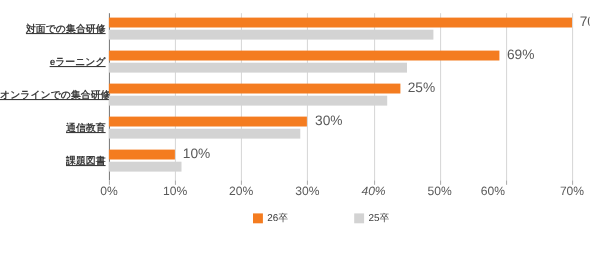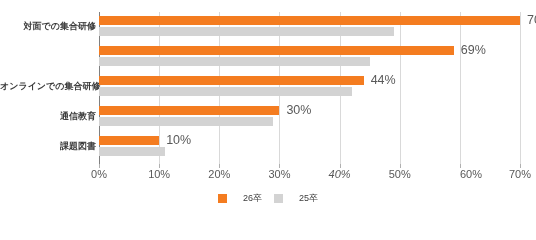--- a/index.html
+++ b/index.html
@@ -85,20 +85,21 @@
   .cat-label {
     position: absolute;
     right: 0;
     width: 96px;
     text-align: right;
     font-size: 9px;
     color: #3c3c3c;
     white-space: nowrap;
     line-height: 12px;
     font-weight: bold;
+    text-decoration: underline;
   }
   #cat-labels {
     position: absolute;
     left: 0;
     top: 12px;
     width: 96px;
     height: 150px;
   }
 
   
@@ -132,40 +133,42 @@
     top: 192px;
     width: 536px;
     display: flex;
     justify-content: center;
     align-items: center;
     gap: 12px;
   }
   .legend-item {
     display: flex;
     align-items: center;
-    gap: 16px;
+    gap: 4px;
+    margin-left: 48px;
   }
   .legend-swatch {
     width: 9px;
     height: 9px;
     display: inline-block;
   }
   .legend-label {
     font-size: 9px;
     color: #3c3c3c;
     white-space: nowrap;
   }
 </style>
 </head>
 <body>
 
 <div id="chart-root">
 
   <div id="cat-labels">
       <div class="cat-label" style="top: 8px;">対面での集合研修</div>
+      <div class="cat-label" style="top: 38px;">eラーニング</div>
       <div class="cat-label" style="top: 68px;">オンラインでの集合研修</div>
       <div class="cat-label" style="top: 98px;">通信教育</div>
       <div class="cat-label" style="top: 128px;">課題図書</div>
     </div>
 
   <div id="axis-line"></div>
 
   <div id="plot-area">
       <div class="gridline" style="left: 60.1429px;"></div>
       <div class="gridline" style="left: 120.286px;"></div>
@@ -179,21 +182,21 @@
         <div class="bar-value" style="left: 428px;">70%</div>
         <div class="bar bar-secondary" style="width: 294.7px; background: rgb(211, 211, 211);"></div>
       </div>
       <div class="cat-row" style="top: 30px;">
         <div class="bar bar-primary" style="width: 354.843px; background: rgb(244, 124, 32);"></div>
         <div class="bar-value" style="left: 361.843px;">69%</div>
         <div class="bar bar-secondary" style="width: 270.643px; background: rgb(211, 211, 211);"></div>
       </div>
       <div class="cat-row" style="top: 60px;">
         <div class="bar bar-primary" style="width: 264.629px; background: rgb(244, 124, 32);"></div>
-        <div class="bar-value" style="left: 271.629px;">44%</div>
+        <div class="bar-value" style="left: 271.629px;">25%</div>
         <div class="bar bar-secondary" style="width: 252.6px; background: rgb(211, 211, 211);"></div>
       </div>
       <div class="cat-row" style="top: 90px;">
         <div class="bar bar-primary" style="width: 180.429px; background: rgb(244, 124, 32);"></div>
         <div class="bar-value" style="left: 187.429px;">30%</div>
         <div class="bar bar-secondary" style="width: 174.414px; background: rgb(211, 211, 211);"></div>
       </div>
       <div class="cat-row" style="top: 120px;">
         <div class="bar bar-primary" style="width: 60.1429px; background: rgb(244, 124, 32);"></div>
         <div class="bar-value" style="left: 67.1429px;">10%</div>
@@ -203,21 +206,21 @@
 
   <div id="x-tick-marks"></div>
 
   <div id="x-tick-labels">
       <div class="x-tick" style="left: 0px;">0%</div>
       <div class="x-tick" style="left: 60.1429px;">10%</div>
       <div class="x-tick" style="left: 120.286px;">20%</div>
       <div class="x-tick" style="left: 180.429px;">30%</div>
       <div class="x-tick" style="left: 240.571px; font-style: italic;">40%</div>
       <div class="x-tick" style="left: 300.714px; text-align: center;">50%</div>
-      <div class="x-tick" style="left: 372px;">60%</div>
+      <div class="x-tick" style="left: 349px;">60%</div>
       <div class="x-tick" style="left: 421px;">70%</div>
     </div>
 
   <div id="legend">
       <div class="legend-item">
         <span class="legend-swatch" style="background: rgb(244, 124, 32);"></span>
         <span class="legend-label">26卒</span>
       </div>
       <div class="legend-item">
         <span class="legend-swatch" style="background: rgb(211, 211, 211);"></span>

